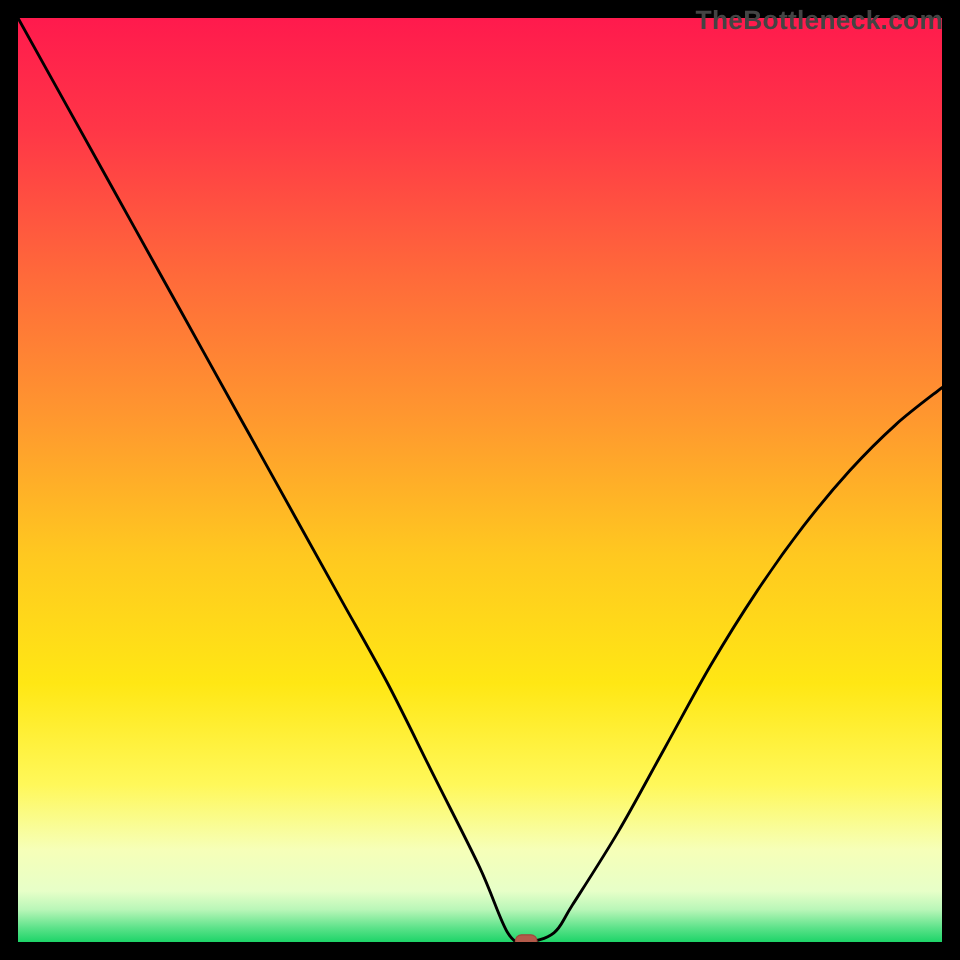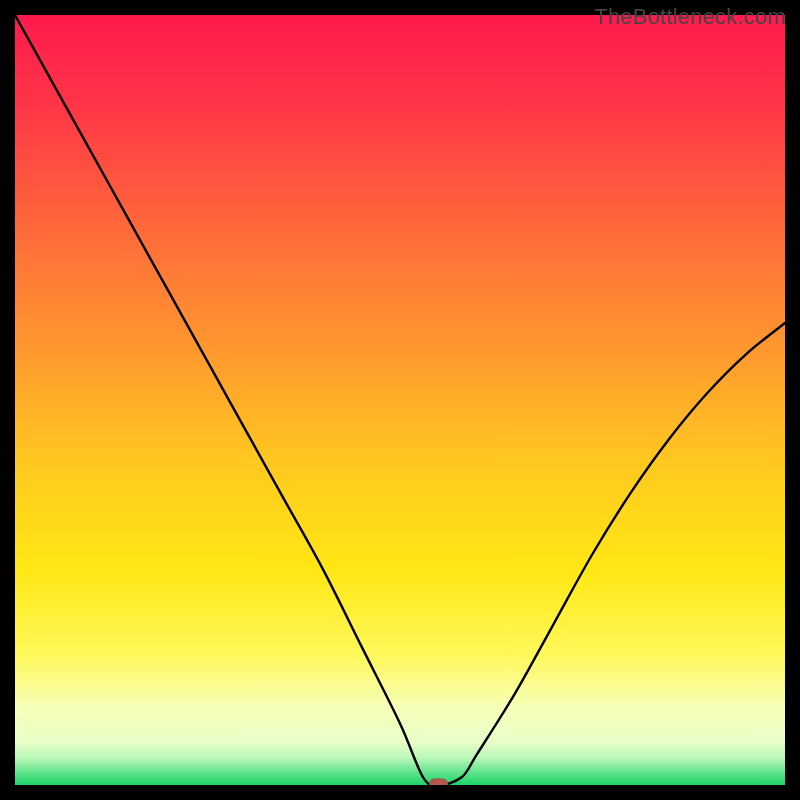--- a/index.html
+++ b/index.html
@@ -15,21 +15,21 @@
     position: relative;
     width: 800px;
     height: 800px;
     background: #000;
   }
   .watermark {
     position: absolute;
     top: 4px;
     right: 14px;
     font-size: 22px;
-    font-weight: 400;
+    font-weight: 700;
     color: #444;
     letter-spacing: 0.2px;
     z-index: 30;
     user-select: none;
   }
   .plot {
     position: absolute;
     left: 15px;
     top: 15px;
     width: 770px;

